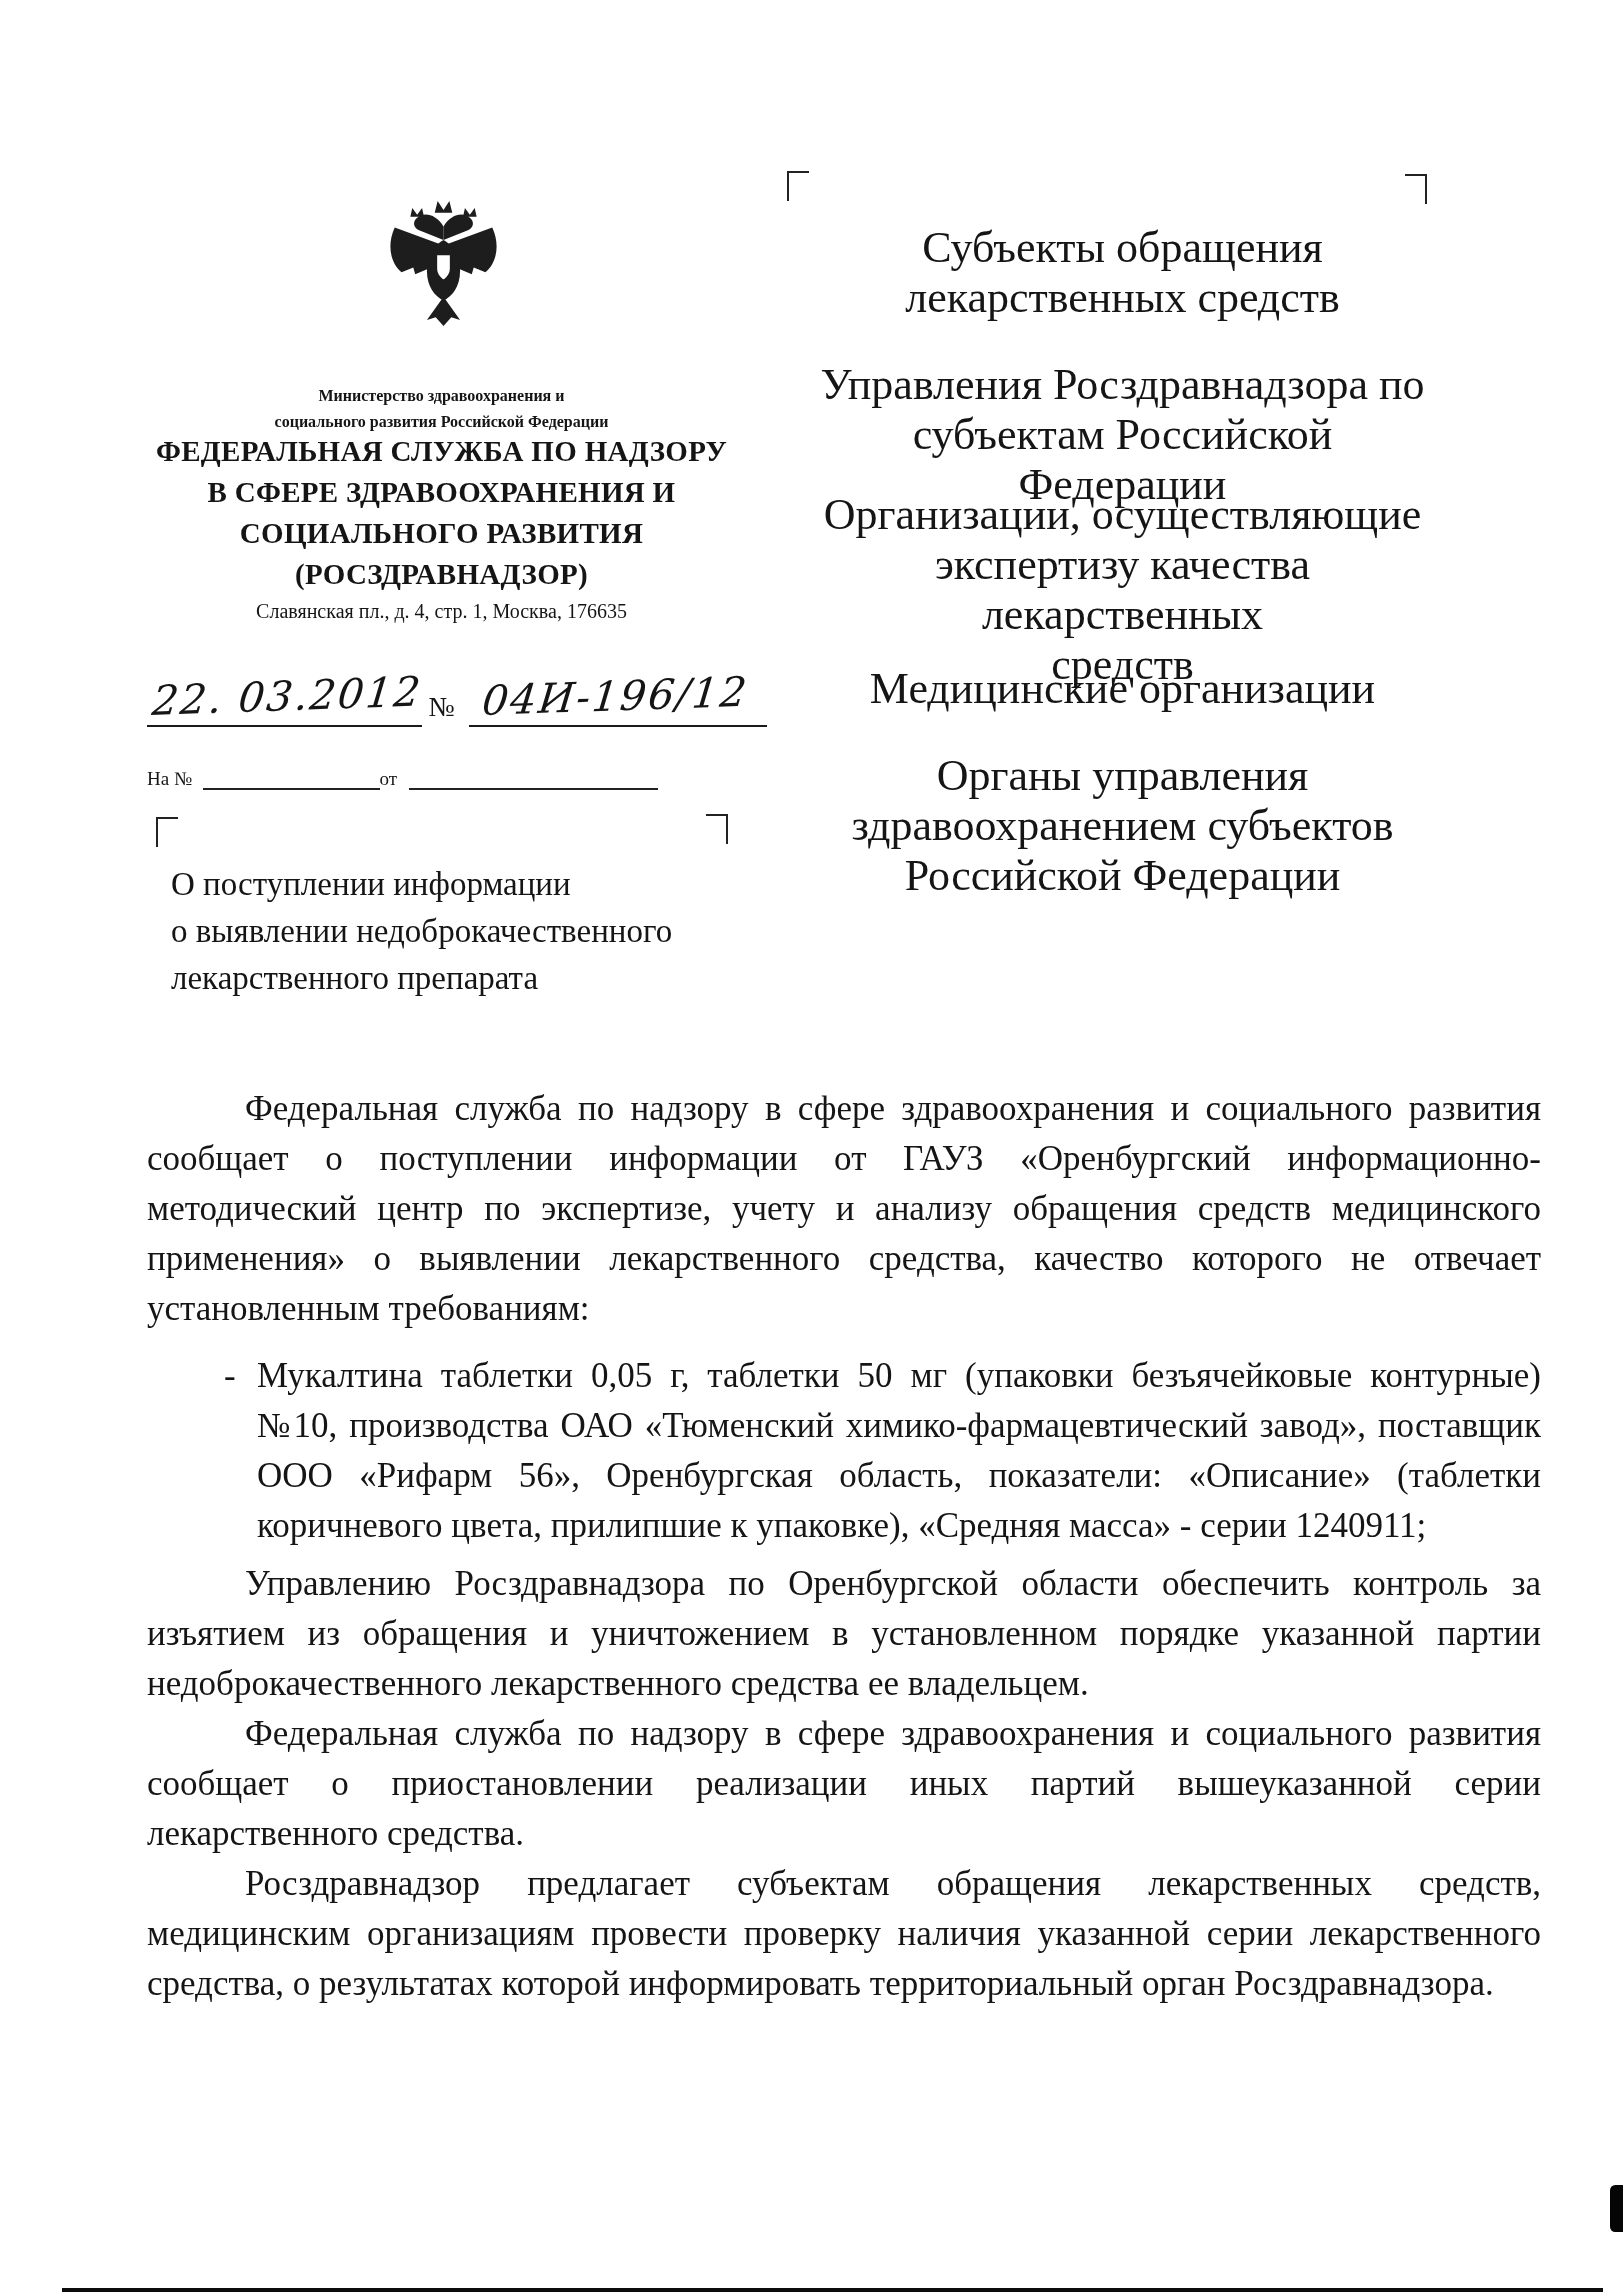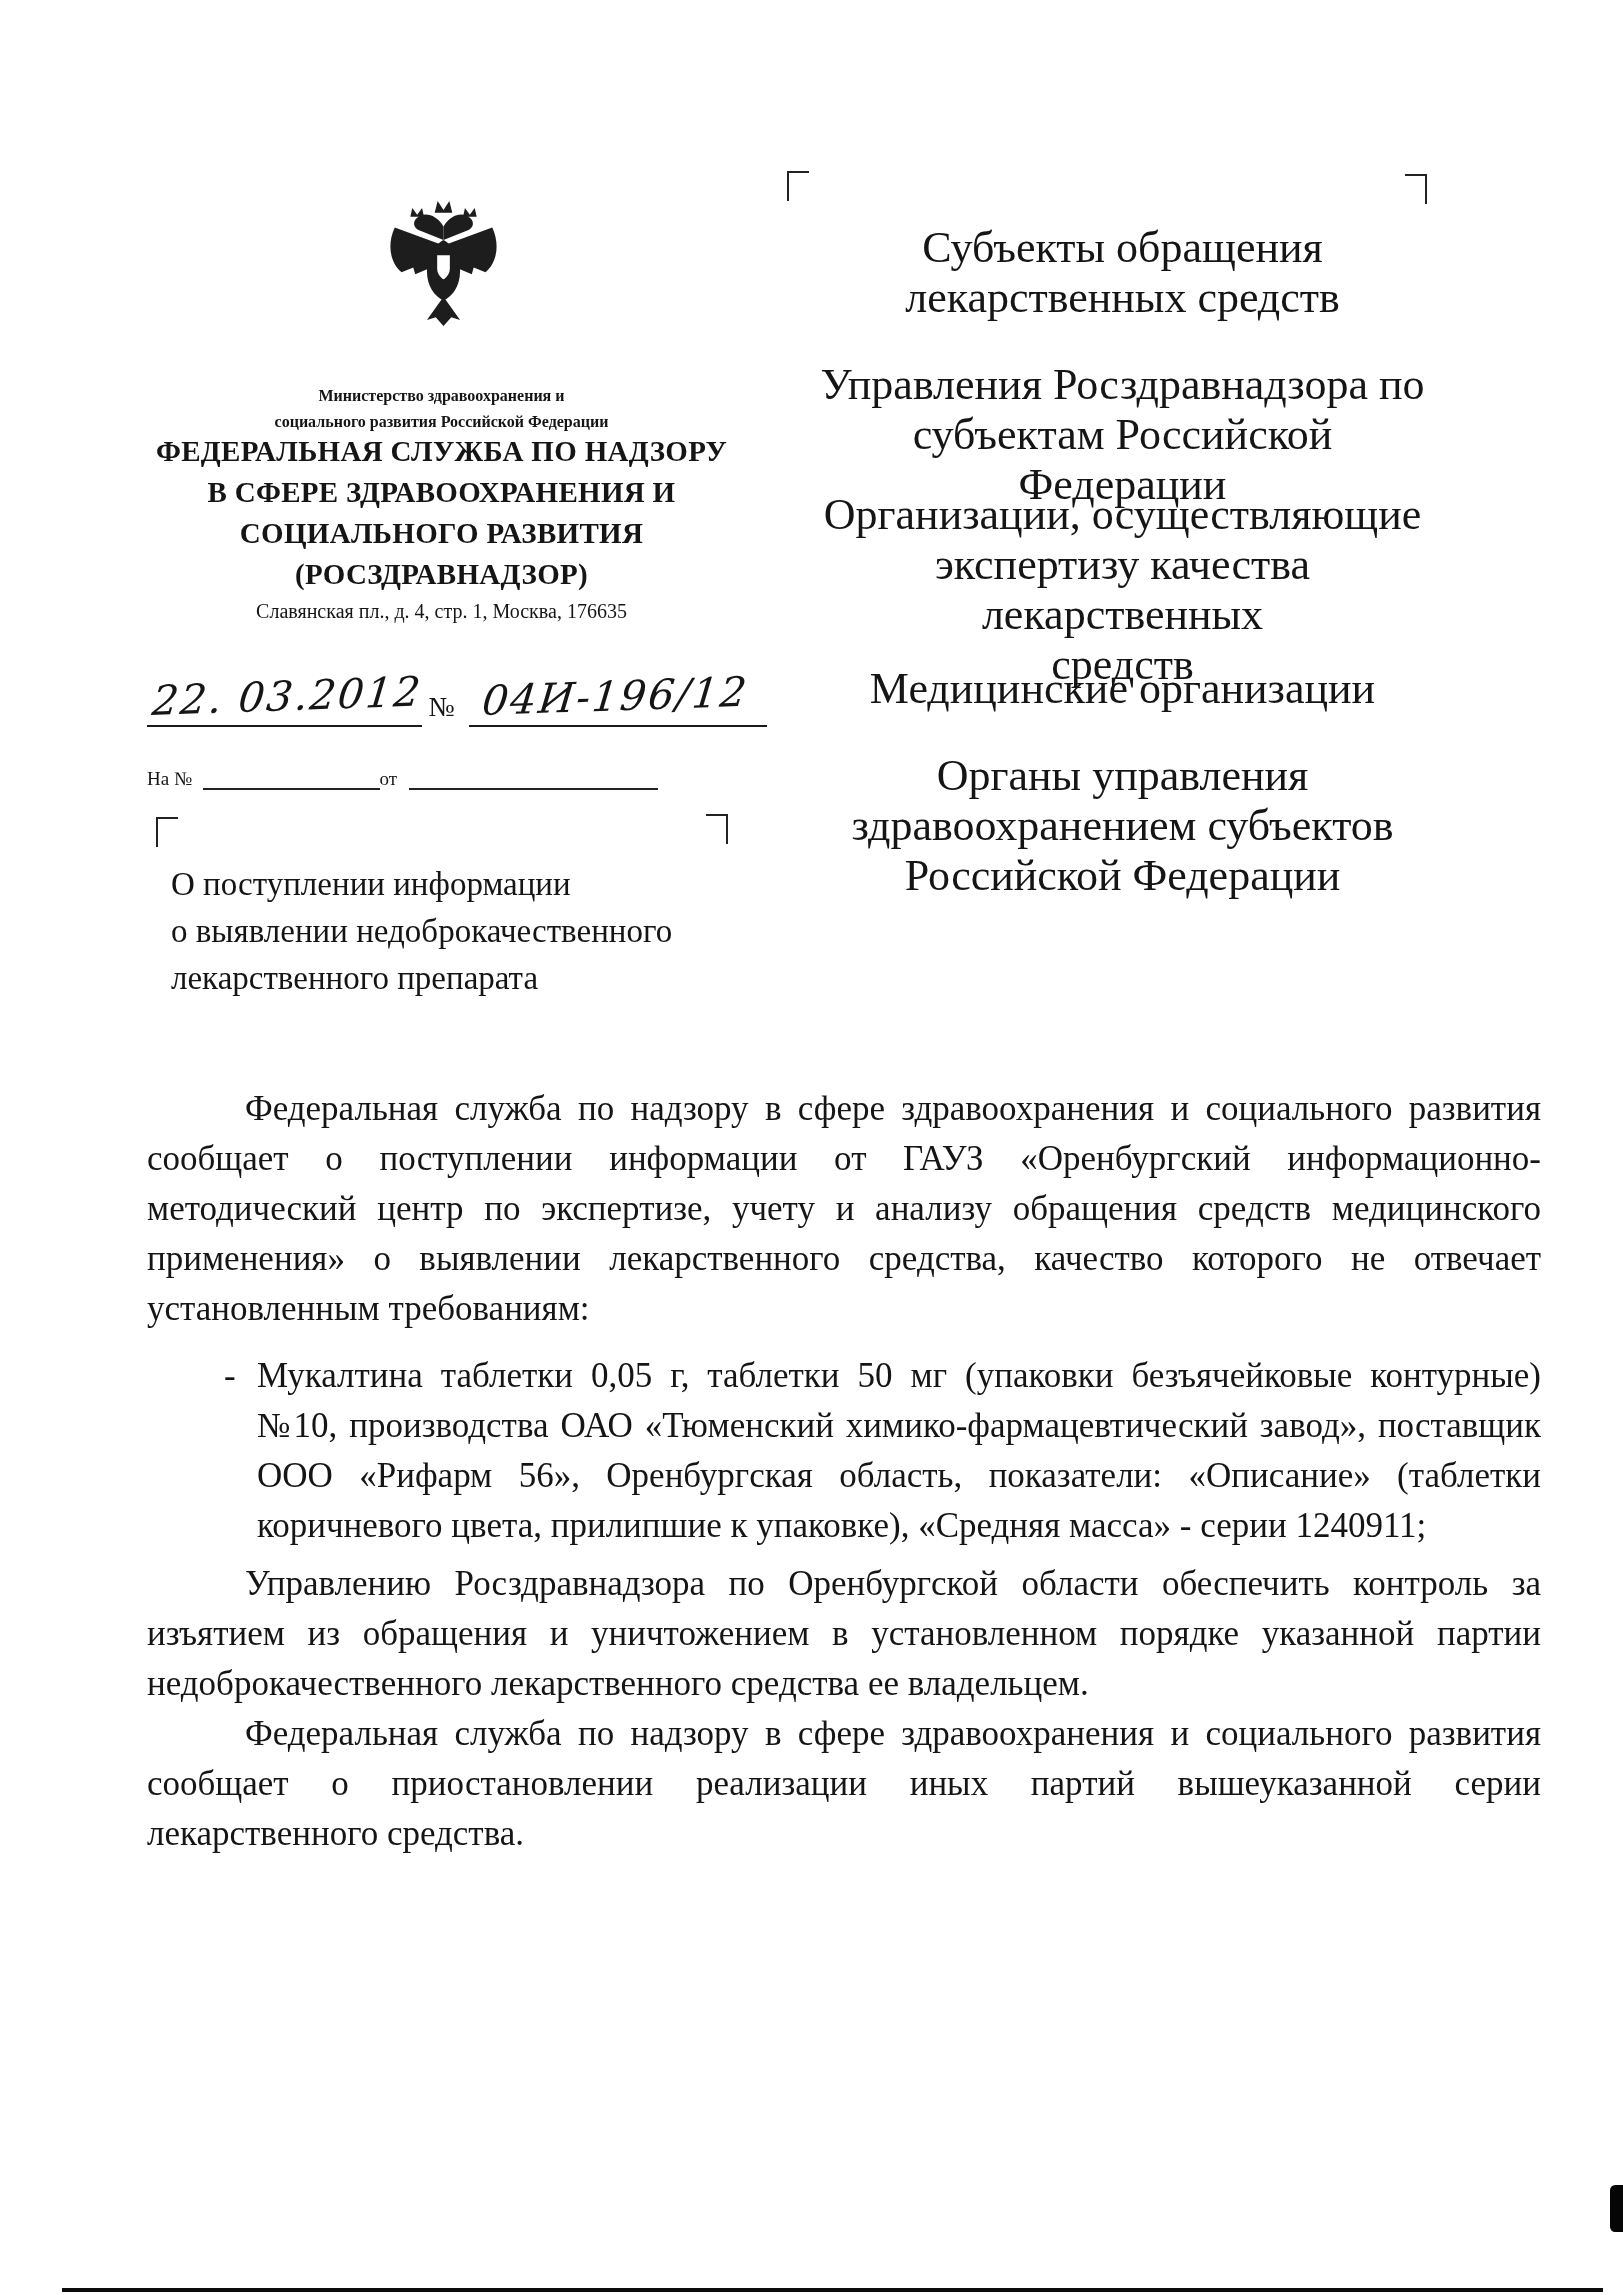--- a/index.html
+++ b/index.html
@@ -178,19 +178,20 @@
 Российской Федерации</div>
 
   <div class="body-text abs">
     <p class="para" data-bind="body.p1">Федеральная служба по надзору в сфере здравоохранения и социального развития сообщает о поступлении информации от ГАУЗ «Оренбургский информационно-методический центр по экспертизе, учету и анализу обращения средств медицинского применения» о выявлении лекарственного средства, качество которого не отвечает установленным требованиям:</p>
     <div class="list-item">
       <span class="dash" data-bind="body.list_marker">-</span>
       <span data-bind="body.item1">Мукалтина таблетки 0,05 г, таблетки 50 мг (упаковки безъячейковые контурные) №10, производства ОАО «Тюменский химико-фармацевтический завод», поставщик ООО «Рифарм 56», Оренбургская область, показатели: «Описание» (таблетки коричневого цвета, прилипшие к упаковке), «Средняя масса» - серии 1240911;</span>
     </div>
     <p class="para" data-bind="body.p2">Управлению Росздравнадзора по Оренбургской области обеспечить контроль за изъятием из обращения и уничтожением в установленном порядке указанной партии недоброкачественного лекарственного средства ее владельцем.</p>
     <p class="para" data-bind="body.p3">Федеральная служба по надзору в сфере здравоохранения и социального развития сообщает о приостановлении реализации иных партий вышеуказанной серии лекарственного средства.</p>
+    <p class="para" data-bind="body.p4">Росздравнадзор предлагает субъектам обращения лекарственных средств, медицинским организациям провести проверку наличия указанной серии лекарственного средства, о результатах которой информировать территориальный орган Росздравнадзора.</p>
   </div>
 
   <div class="artifact-bottom-line abs"></div>
   <div class="artifact-right-blob abs"></div>
 
 </div>
 
 
 </body></html>

